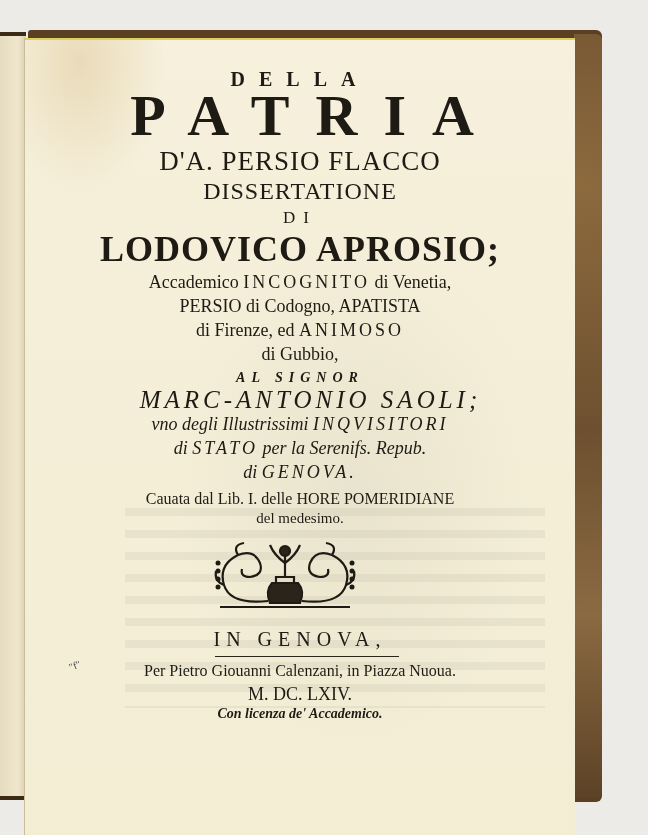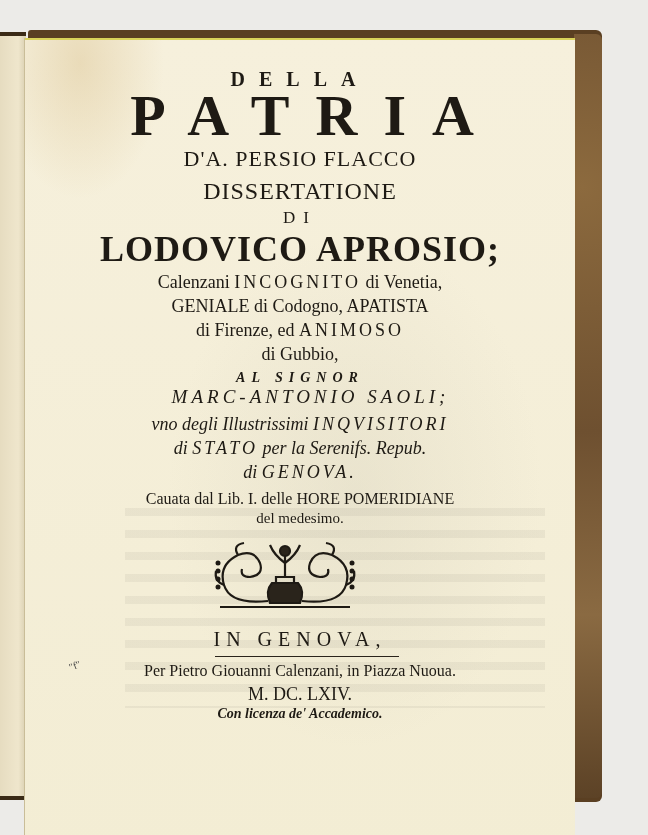--- a/index.html
+++ b/index.html
@@ -36,30 +36,30 @@
       border-left: 1px solid #c9bd98;
       box-shadow: inset 0 2px 0 #d9d25a, inset 0 -2px 0 #d9d25a;
     }
     .page-content {
       position: absolute; left: 0; right: 0; top: 0;
       text-align: center;
     }
     .line { position: absolute; left: 0; right: 0; text-align: center; white-space: nowrap; }
     .l-della { top: 30px; font-size: 20px; font-weight: bold; letter-spacing: 14px; }
     .l-patria { top: 44px; font-size: 58px; font-weight: bold; letter-spacing: 26px; padding-left: 30px; }
-    .l-persio { top: 108px; font-size: 22px; letter-spacing: 1px; }
+    .l-persio { top: 108px; font-size: 27px; letter-spacing: 1px; }
     .l-dissert { top: 140px; font-size: 24px; letter-spacing: 1px; }
     .l-di { top: 170px; font-size: 17px; letter-spacing: 8px; }
     .l-lodovico { top: 190px; font-size: 36px; letter-spacing: 1px; font-weight: bold; }
     .l-acc { top: 234px; font-size: 18px; }
     .l-geniale { top: 258px; font-size: 18px; }
     .l-firenze { top: 282px; font-size: 18px; }
     .l-gubbio { top: 306px; font-size: 18px; }
     .l-alsignor { top: 332px; font-size: 14px; font-style: italic; font-weight: bold; letter-spacing: 6px; }
-    .l-marc { top: 348px; font-size: 19px; font-style: italic; letter-spacing: 4px; margin-left: 21px; }
+    .l-marc { top: 348px; font-size: 25px; font-style: italic; letter-spacing: 4px; margin-left: 21px; }
     .l-vno { top: 376px; font-size: 18px; font-style: italic; }
     .l-stato { top: 400px; font-size: 18px; font-style: italic; }
     .l-genova1 { top: 424px; font-size: 18px; font-style: italic; }
     .l-cauata { top: 452px; font-size: 16px; }
     .l-medesimo { top: 472px; font-size: 15px; }
     .caps-spaced { letter-spacing: 3px; }
     .ornament {
       position: absolute; left: 185px; top: 503px; width: 150px; height: 70px;
     }
     .l-ingenova { top: 590px; font-size: 20px; letter-spacing: 6px; }
@@ -89,26 +89,26 @@
   <div class="faint-bleed"></div>
   <div class="page-content">
     <div class="line l-della">DELLA</div>
     <div class="line l-patria">PATRIA</div>
     <div class="line l-persio">D'A. PERSIO FLACCO</div>
     <div class="line l-dissert">DISSERTATIONE</div>
     <div class="line l-di">DI</div>
     <div class="line l-lodovico">LODOVICO APROSIO;</div>
 
     <div class="line l-acc">
-      <span>Calenzani</span>
+      <span>Accademico</span>
       <span class="caps-spaced">INCOGNITO</span>
       <span>di Venetia,</span>
     </div>
     <div class="line l-geniale">
-      <span>GENIALE</span>
+      <span>PERSIO</span>
       <span>di Codogno,</span>
       <span>APATISTA</span>
     </div>
     <div class="line l-firenze">
       <span>di Firenze, ed</span>
       <span class="caps-spaced">ANIMOSO</span>
     </div>
     <div class="line l-gubbio">di Gubbio,</div>
 
     <div class="line l-alsignor">AL SIGNOR</div>

